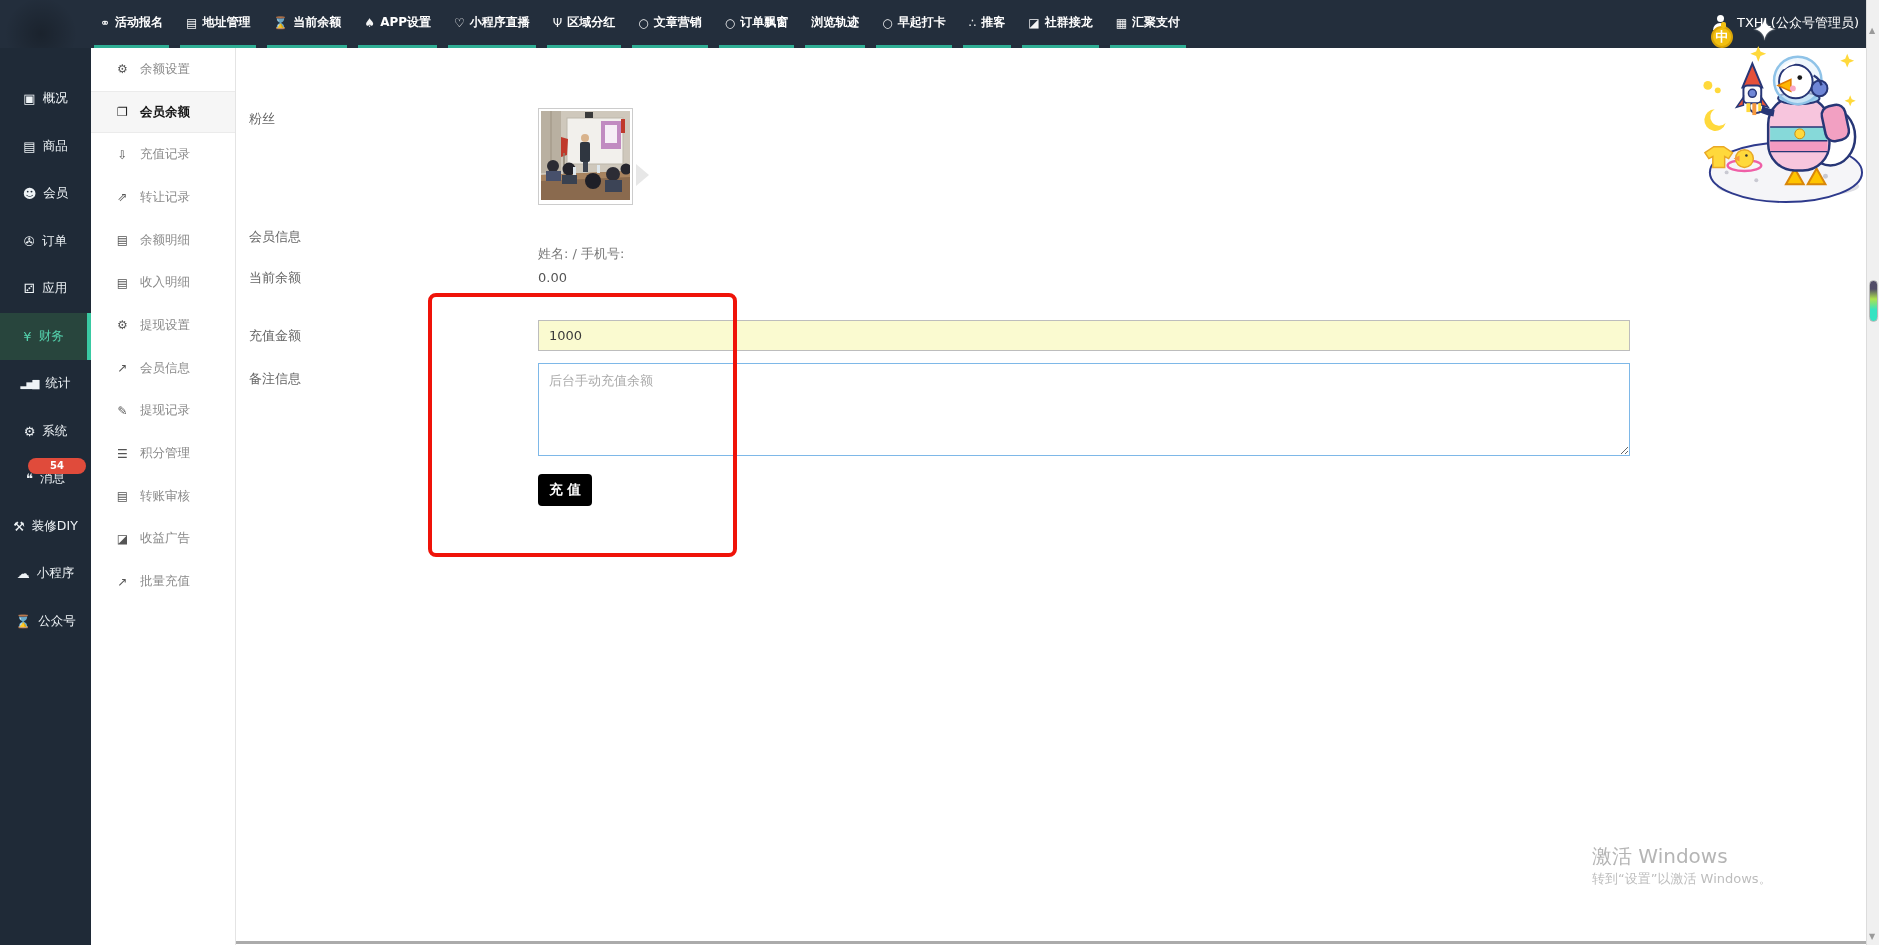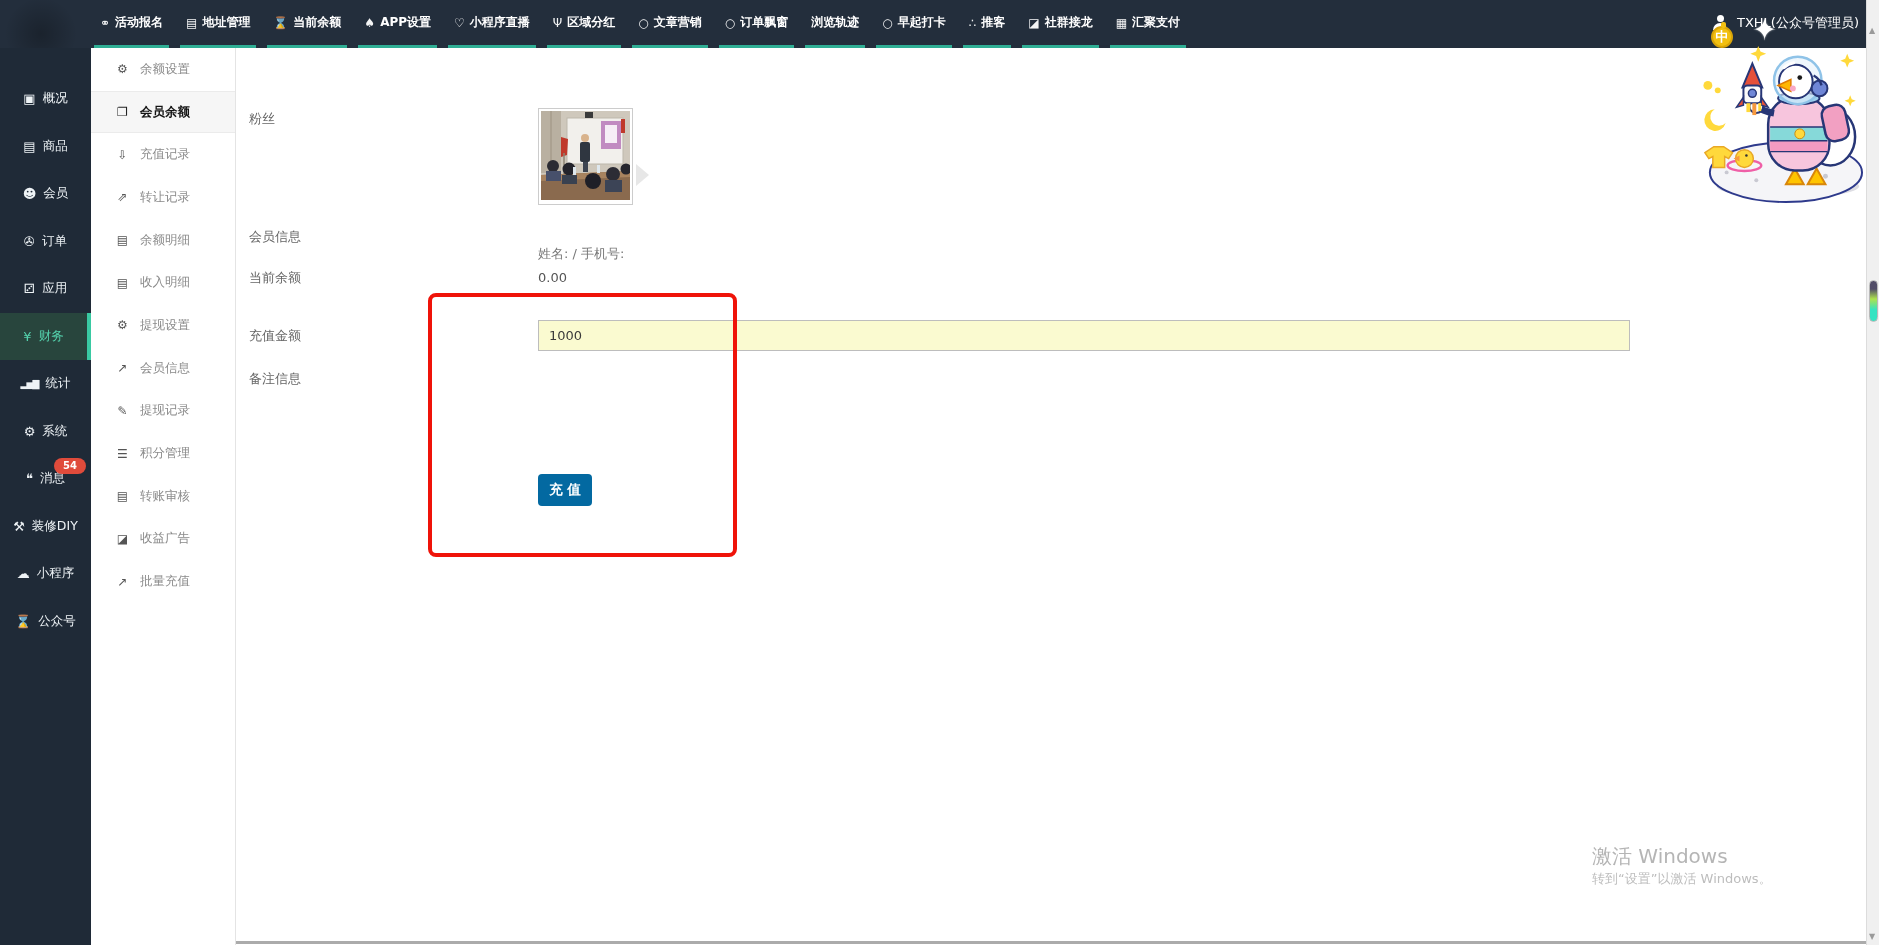--- a/index.html
+++ b/index.html
@@ -31,21 +31,21 @@
   .sparkle{position:absolute;left:1752px;top:12px;color:#fff;font-size:30px;z-index:46;text-shadow:0 0 2px rgba(255,255,255,.8)}
 
   
   .sidebar{position:absolute;left:0;top:0;width:91px;height:945px;background:#1f2a37;z-index:40}
   .logo-area{height:48px;background:#232e3c;background-image:radial-gradient(circle at 45% 70%, rgba(0,0,0,.25), rgba(0,0,0,0) 60%)}
   .sb-list{padding-top:27px}
   .sb-item{height:47.5px;display:flex;align-items:center;justify-content:center;gap:7px;color:#eef3f6;font-size:12.5px;position:relative;cursor:pointer}
   .sb-item .ic{font-size:13px}
   .sb-item .ic.bars{font-size:9px;letter-spacing:-1px}
   .sb-item.active{background:#28453d;color:#54d1ac;border-right:4px solid #39c9a2}
-  .badge{position:absolute;right:5px;top:3px;background:#e04b3b;color:#fff;font-size:10px;line-height:1;padding:3px 9px;border-radius:9px;font-weight:bold}
+  .badge{position:absolute;right:5px;top:3px;background:#e04b3b;color:#fff;font-size:10px;line-height:1;padding:3px 22px;border-radius:9px;font-weight:bold}
   .badge:empty{display:none}
 
   
   .submenu{position:absolute;left:91px;top:48px;width:145px;height:897px;background:#fff;border-right:1px solid #e4e4e4;z-index:20}
   .sm-item{height:42.7px;display:flex;align-items:center;padding-left:24px;gap:10px;color:#8a8a8a;font-size:12.5px;cursor:pointer}
   .sm-item .ic{color:#555;width:15px;text-align:center;font-size:12px}
   .sm-item.active{background:#f6f6f6;color:#141414;font-weight:bold;border-top:1px solid #ebebeb;border-bottom:1px solid #ebebeb}
   .sm-item.active .ic{color:#222}
 
   
@@ -53,21 +53,21 @@
   .title-row{height:36px;line-height:38px;padding-left:44px;color:#777;font-size:13px;border-bottom:1px solid #f0f0f0}
   .f-label{position:absolute;left:13px;width:265px;text-align:left;color:#666;font-size:13px}
   .f-value{position:absolute;left:302px;color:#777;font-size:13px}
 
   .photo-frame{position:absolute;left:302px;top:60px;width:95px;height:97px;background:#fff;border:1px solid #ccc;padding:2px;cursor:pointer}
   .photo-arrow{position:absolute;left:400px;top:116px;width:0;height:0;border-top:11px solid transparent;border-bottom:11px solid transparent;border-left:13px solid #e7e7e7}
 
   .amount-input{position:absolute;left:302px;top:272px;width:1092px;height:31px;background:#fafad0;border:1px solid #bdbdbd;padding:0 10px;font-size:13px;font-weight:normal;color:#3a3a3a;font-family:"DejaVu Sans","Liberation Sans",sans-serif}
   .remark-area{position:absolute;left:302px;top:315px;width:1092px;height:93px;border:1px solid #7eb8e8;padding:8px 10px;font-size:13px;color:#555;resize:both;font-family:"DejaVu Sans","Liberation Sans",sans-serif;outline:none}
   .remark-area::placeholder{color:#aaa}
-  .submit-btn{position:absolute;left:302px;top:426px;width:54px;height:32px;background:#0369a1;color:#fff;border:none;border-radius:4px;font-size:13.5px;font-weight:bold;cursor:pointer;font-family:"DejaVu Sans","Liberation Sans",sans-serif}
+  .submit-btn{position:absolute;left:302px;top:426px;width:54px;height:32px;background:#000000;color:#fff;border:none;border-radius:4px;font-size:13.5px;font-weight:bold;cursor:pointer;font-family:"DejaVu Sans","Liberation Sans",sans-serif}
 
   .red-annotation{position:absolute;left:192px;top:245px;width:309px;height:264px;border:4px solid #ef1309;border-radius:8px;z-index:22;pointer-events:none}
 
   
   .mascot{position:absolute;left:1697px;top:36px;width:168px;height:168px;z-index:45;pointer-events:none}
 
   
   .watermark{position:absolute;left:1592px;top:843px;color:#b8b8b8;z-index:15}
   .watermark .l1{font-size:20px;color:#b5b5b5}
   .watermark .l2{font-size:13px;color:#bdbdbd;}
@@ -304,20 +304,21 @@
   <div class="f-label" style="top:180px">会员信息</div>
   <div class="f-value" style="top:197px">姓名: / 手机号:</div>
 
   <div class="f-label" style="top:221px">当前余额</div>
   <div class="f-value" style="top:222px;color:#555">0.00</div>
 
   <div class="f-label" style="top:279px">充值金额</div>
   <input class="amount-input" type="text" value="1000" style="">
 
   <div class="f-label" style="top:322px">备注信息</div>
+  <textarea class="remark-area" placeholder="后台手动充值余额" style=""></textarea>
 
   <button class="submit-btn">充 值</button>
 
   <div class="red-annotation"></div>
 </div>
 
 <div class="mascot">
   <svg width="168" height="168" viewBox="0 0 170 170">
     <ellipse cx="92" cy="152" rx="72" ry="12" fill="#dddde3"></ellipse>
     <ellipse cx="90" cy="138" rx="77" ry="30" fill="#f5f5f8" stroke="#2e3a8c" stroke-width="2"></ellipse>

